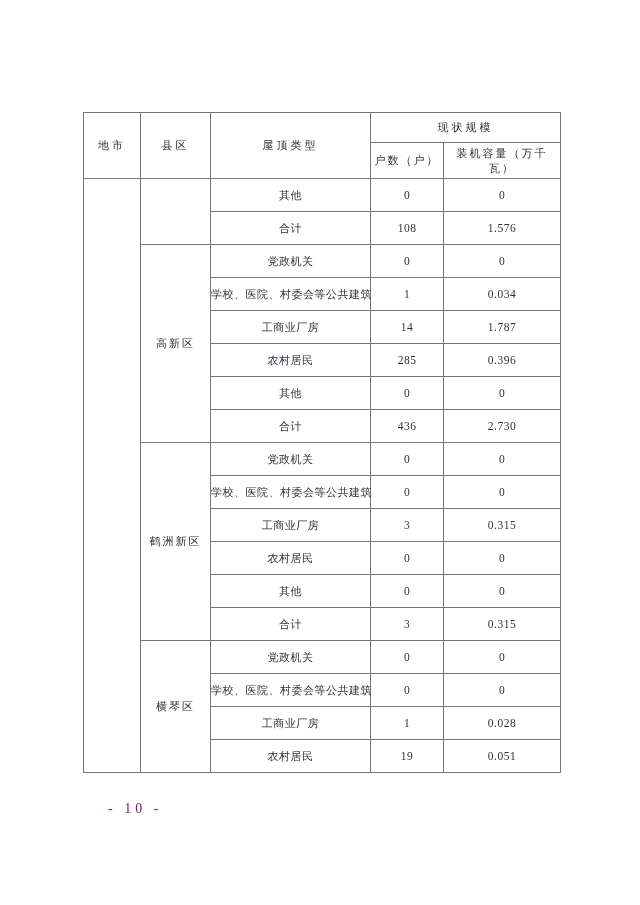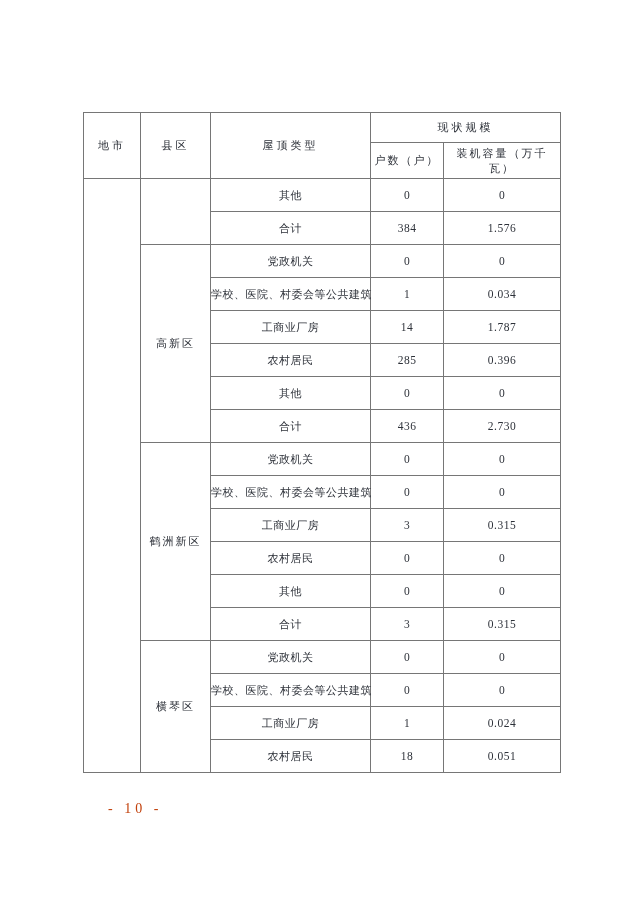--- a/index.html
+++ b/index.html
@@ -47,21 +47,21 @@
   .doc-table td.num-cell {
     letter-spacing: 0.5px;
     font-size: 11.5px;
   }
   .page-number {
     position: absolute;
     left: 108px;
     top: 801px;
     font-size: 14px;
     letter-spacing: 4px;
-    color: #c2410c;
+    color: #701a75;
   }
 </style>
 </head>
 <body>
 
 <div class="page">
 
   <table class="doc-table">
     <colgroup>
       <col style="width:57px">
@@ -85,21 +85,21 @@
     <tbody>
         <tr>
           <td class="city-cell" rowspan="18"></td>
           <td class="county-cell" rowspan="2"></td>
           <td class="roof-cell">其他</td>
           <td class="num-cell">0</td>
           <td class="num-cell">0</td>
         </tr>
         <tr>
           <td class="roof-cell">合计</td>
-          <td class="num-cell">384</td>
+          <td class="num-cell">108</td>
           <td class="num-cell">1.576</td>
         </tr>
         <tr>
           <td class="county-cell" rowspan="6">高新区</td>
           <td class="roof-cell">党政机关</td>
           <td class="num-cell">0</td>
           <td class="num-cell">0</td>
         </tr>
         <tr>
           <td class="roof-cell">学校、医院、村委会等公共建筑</td>
@@ -164,25 +164,25 @@
           <td class="num-cell">0</td>
         </tr>
         <tr>
           <td class="roof-cell">学校、医院、村委会等公共建筑</td>
           <td class="num-cell">0</td>
           <td class="num-cell">0</td>
         </tr>
         <tr>
           <td class="roof-cell">工商业厂房</td>
           <td class="num-cell">1</td>
-          <td class="num-cell">0.024</td>
+          <td class="num-cell">0.028</td>
         </tr>
         <tr>
           <td class="roof-cell">农村居民</td>
-          <td class="num-cell">18</td>
+          <td class="num-cell">19</td>
           <td class="num-cell">0.051</td>
         </tr>
       </tbody>
   </table>
 
   <div class="page-number">- 10 -</div>
 
 </div>
 
 </body></html>

